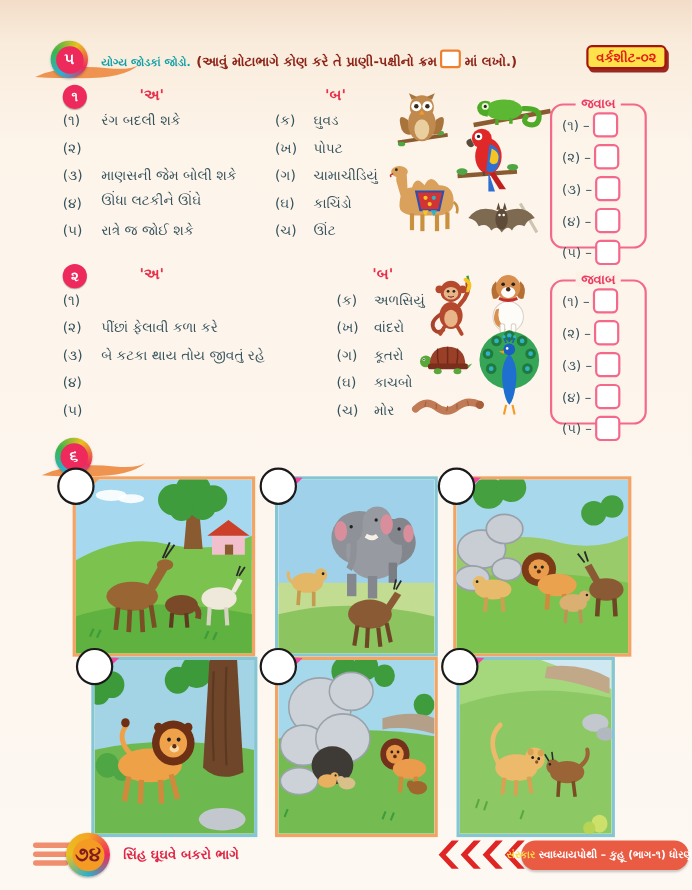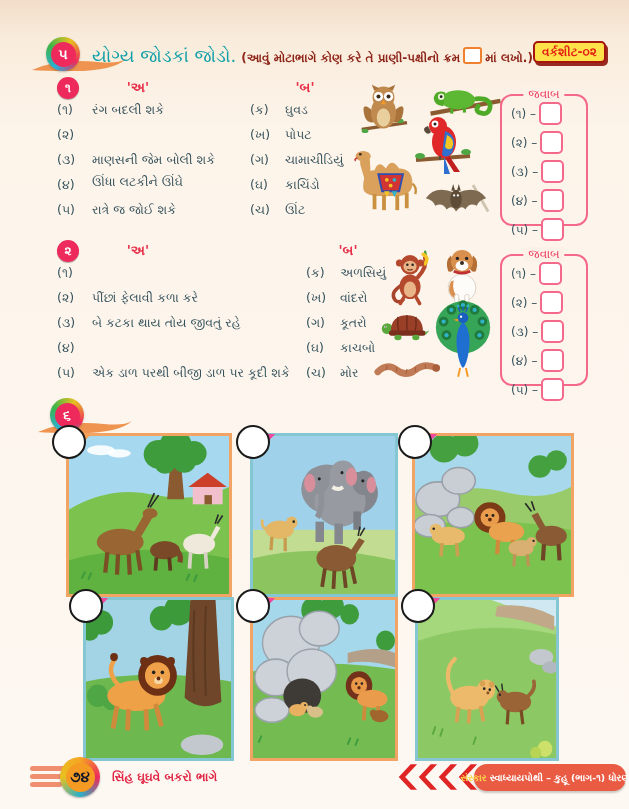--- a/index.html
+++ b/index.html
@@ -9,49 +9,49 @@
   .abs{position:absolute}
   .nowrap{white-space:nowrap}
   
   .badge-ring{width:34px;height:34px;border-radius:50%;
     background:conic-gradient(from 210deg,#2bb0d8,#3cb54a,#e8c020,#ee2a5c,#2bb0d8);
     display:flex;align-items:center;justify-content:center;box-shadow:0 1px 2px rgba(0,0,0,.25)}
   .badge-ring>span{width:25px;height:25px;border-radius:50%;background:#ee2a5c;color:#fff;
     font-weight:bold;font-size:14px;display:flex;align-items:center;justify-content:center}
   .ex-badge{width:22px;height:22px;border-radius:50%;background:#ee2a5c;color:#fff;font-weight:bold;
     font-size:12px;display:flex;align-items:center;justify-content:center;box-shadow:0 1px 1px rgba(0,0,0,.3)}
-  .sec-title-teal{color:#12a0a8;font-weight:normal;font-size:18px}
+  .sec-title-teal{color:#12a0a8;font-weight:bold;font-size:10px}
   .sec-sub{color:#8e2418;font-weight:bold;font-size:12px}
   .sec-title-red{color:#e8203f;font-weight:bold;font-size:14px}
   .inline-box{display:inline-block;width:15px;height:13px;background:#fff;border:2px solid #ef8030;
     border-radius:3px;vertical-align:-2px;margin:0 3px}
   .ws-badge{background:#ffe14a;border:2px solid #a51510;color:#e31e15;font-weight:bold;font-size:12px;
     padding:2px 7px;border-radius:5px;box-shadow:2px 3px 0 rgba(140,20,12,.9)}
   .col-header{color:#e8304a;font-weight:bold;font-size:13.5px;width:60px;text-align:center}
   .row-no,.row-text{color:#35525c;font-size:12.5px;white-space:nowrap}
   
   .answer-panel{width:84px;border:2.5px solid #f4688a;border-radius:12px}
   .answer-label{position:absolute;top:-9px;left:50%;transform:translateX(-50%);background:#fcf1e7;
-    padding:0 5px;color:#ee3a60;font-weight:normal;font-size:12px;white-space:nowrap}
+    padding:0 5px;color:#ee3a60;font-weight:bold;font-size:12px;white-space:nowrap}
   .answer-row{display:flex;align-items:center;margin:6px 0 0 9px;gap:3px;font-size:12px;color:#35525c}
   .answer-box{width:19px;height:19px;border:2px solid #f4688a;border-radius:5px;background:#fff}
   
   .panel{position:absolute;border:3px solid;background:#fff}
   .panel svg{display:block;width:100%;height:100%}
   .b-orange{border-color:#f2a465}.b-teal{border-color:#84c6d2}
   .panel-circle{width:30px;height:30px;border-radius:50%;background:#fff;border:2.5px solid #1a1a1a;z-index:3}
   .ribbon{width:22px;height:17px;z-index:2;clip-path:polygon(0 0,100% 30%,20% 100%)}
   .rb-orange{background:#f5a054}.rb-pink{background:#f0489c}
   
   .foot-bar{height:5px;border-radius:3px;background:#ef8f70}
   .page-ring{width:40px;height:40px;border-radius:50%;
     background:conic-gradient(#f5a623,#ee2a5c,#2bb0c8,#e8c020,#f5a623);
     display:flex;align-items:center;justify-content:center;box-shadow:0 1px 2px rgba(0,0,0,.3)}
-  .page-ring>span{width:29px;height:29px;border-radius:50%;background:#f59a23;color:#0f172a;font-weight:bold;
-    font-size:15px;display:flex;align-items:center;justify-content:center}
+  .page-ring>span{width:29px;height:29px;border-radius:50%;background:#f59a23;color:#7f1d1d;font-weight:bold;
+    font-size:18px;display:flex;align-items:center;justify-content:center}
   .foot-left-text{color:#e02545;font-weight:bold;font-size:12px;white-space:nowrap}
   .foot-badge{height:27px;width:152px;border-radius:13px;background:#ea5b44;display:flex;align-items:center;
     justify-content:center;gap:3px;color:#fff;font-weight:bold;font-size:9.5px;white-space:nowrap;
     box-shadow:0 2px 2px rgba(0,0,0,.2)}
   .foot-badge .hl{color:#ffd84a}
 </style>
 </head>
 <body>
 
 <div class="page">
@@ -191,21 +191,20 @@
   <div class="col-header abs" style="left:108px;top:242px">'અ'</div>
   <div class="col-header abs" style="left:318px;top:242px">'બ'</div>
 
   <span class="row-no abs" style="left:57px;top:265px">(૧)</span>
   <span class="row-no abs" style="left:57px;top:290px">(૨)</span>
   <span class="row-text abs" style="left:92px;top:290px">પીંછાં ફેલાવી કળા કરે</span>
   <span class="row-no abs" style="left:57px;top:315px">(૩)</span>
   <span class="row-text abs" style="left:92px;top:315px">બે કટકા થાય તોય જીવતું રહે</span>
   <span class="row-no abs" style="left:57px;top:340px">(૪)</span>
   <span class="row-no abs" style="left:57px;top:365px">(૫)</span>
-  <span class="row-text abs" style="left:92px;top:365px">એક ડાળ પરથી બીજી ડાળ પર કૂદી શકે</span>
 
   <span class="row-no abs" style="left:306px;top:265px">(ક)</span>
   <span class="row-text abs" style="left:340px;top:265px">અળસિયું</span>
   <span class="row-no abs" style="left:306px;top:290px">(ખ)</span>
   <span class="row-text abs" style="left:340px;top:290px">વાંદરો</span>
   <span class="row-no abs" style="left:306px;top:315px">(ગ)</span>
   <span class="row-text abs" style="left:340px;top:315px">કૂતરો</span>
   <span class="row-no abs" style="left:306px;top:340px">(ઘ)</span>
   <span class="row-text abs" style="left:340px;top:340px">કાચબો</span>
   <span class="row-no abs" style="left:306px;top:365px">(ચ)</span>

